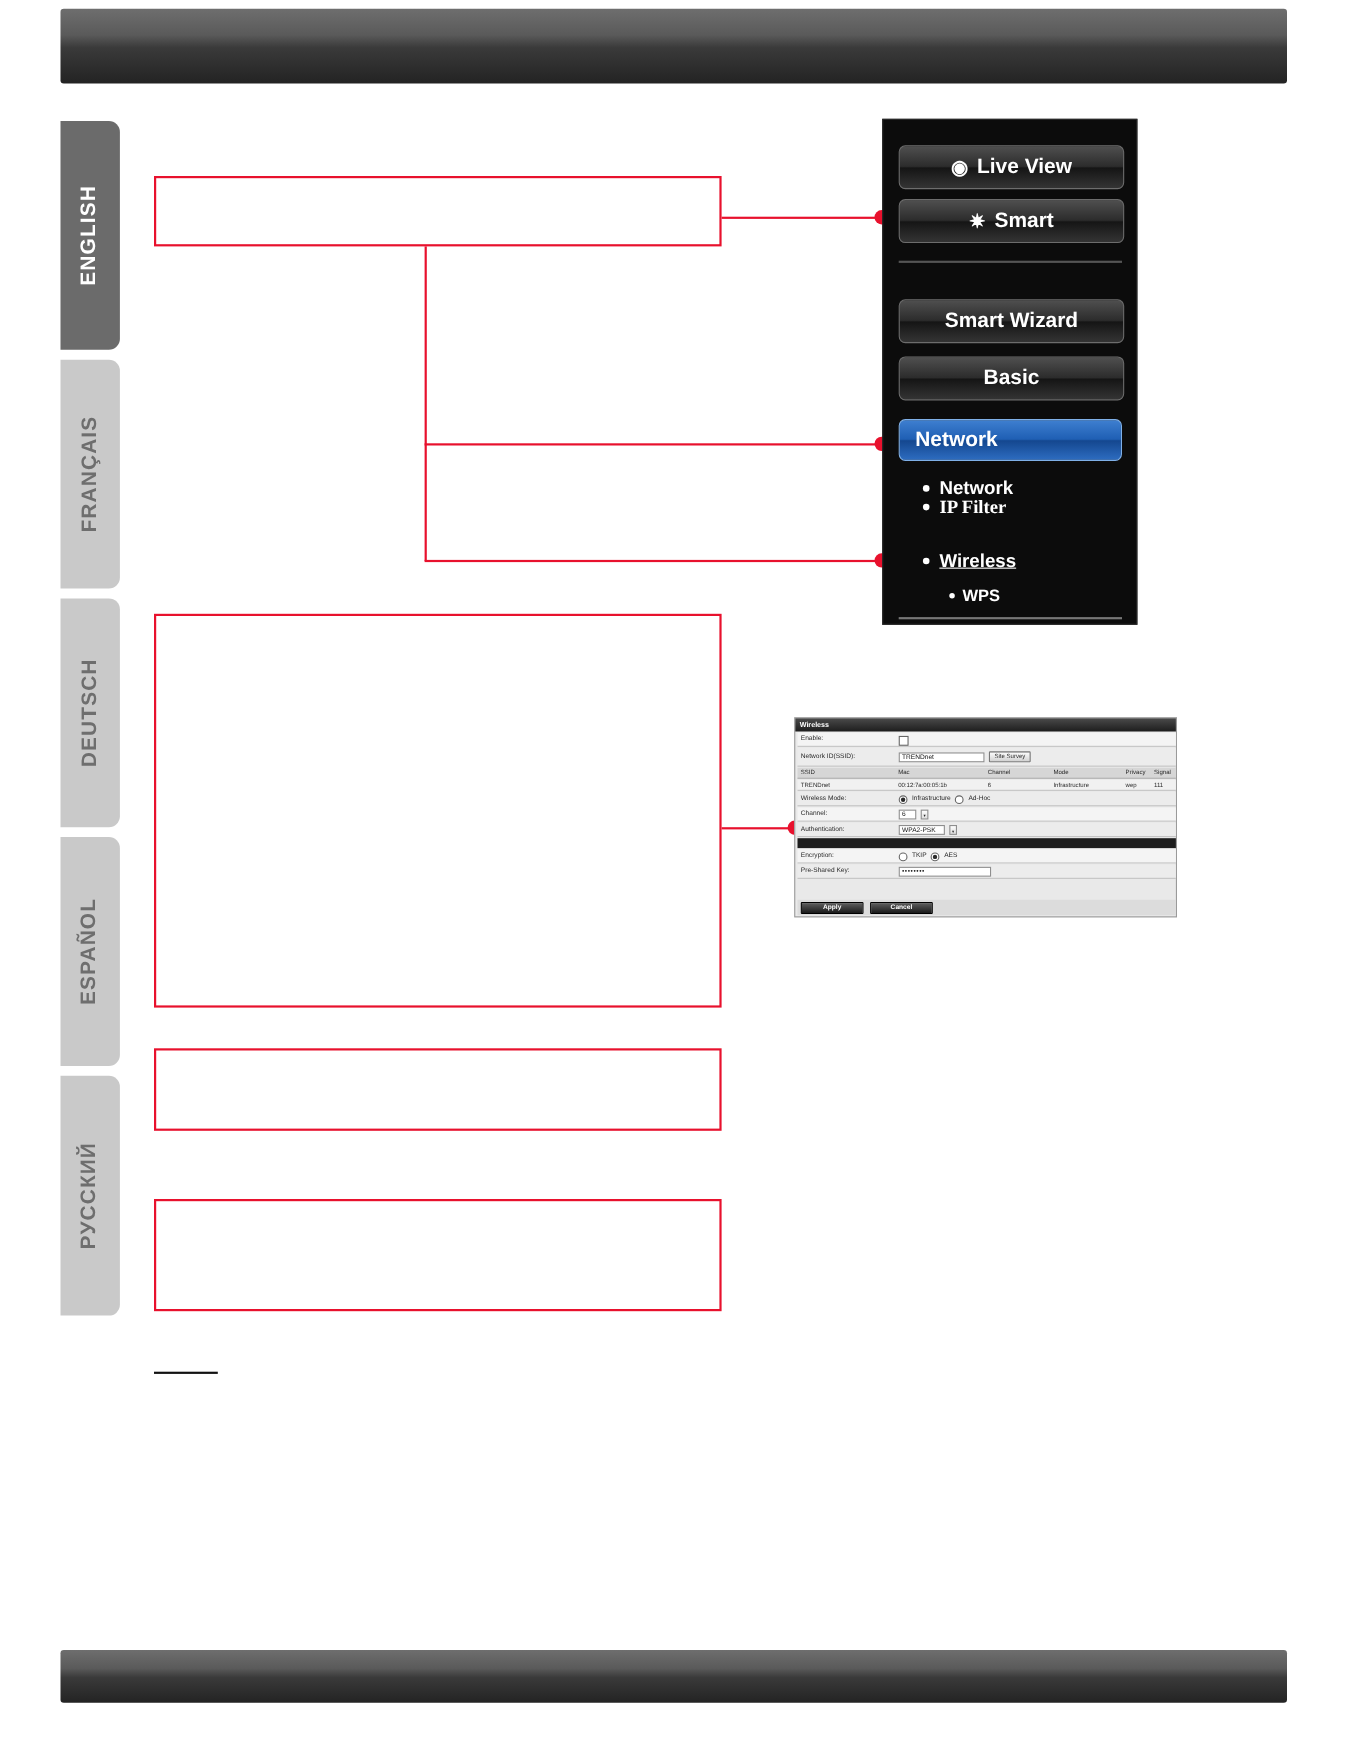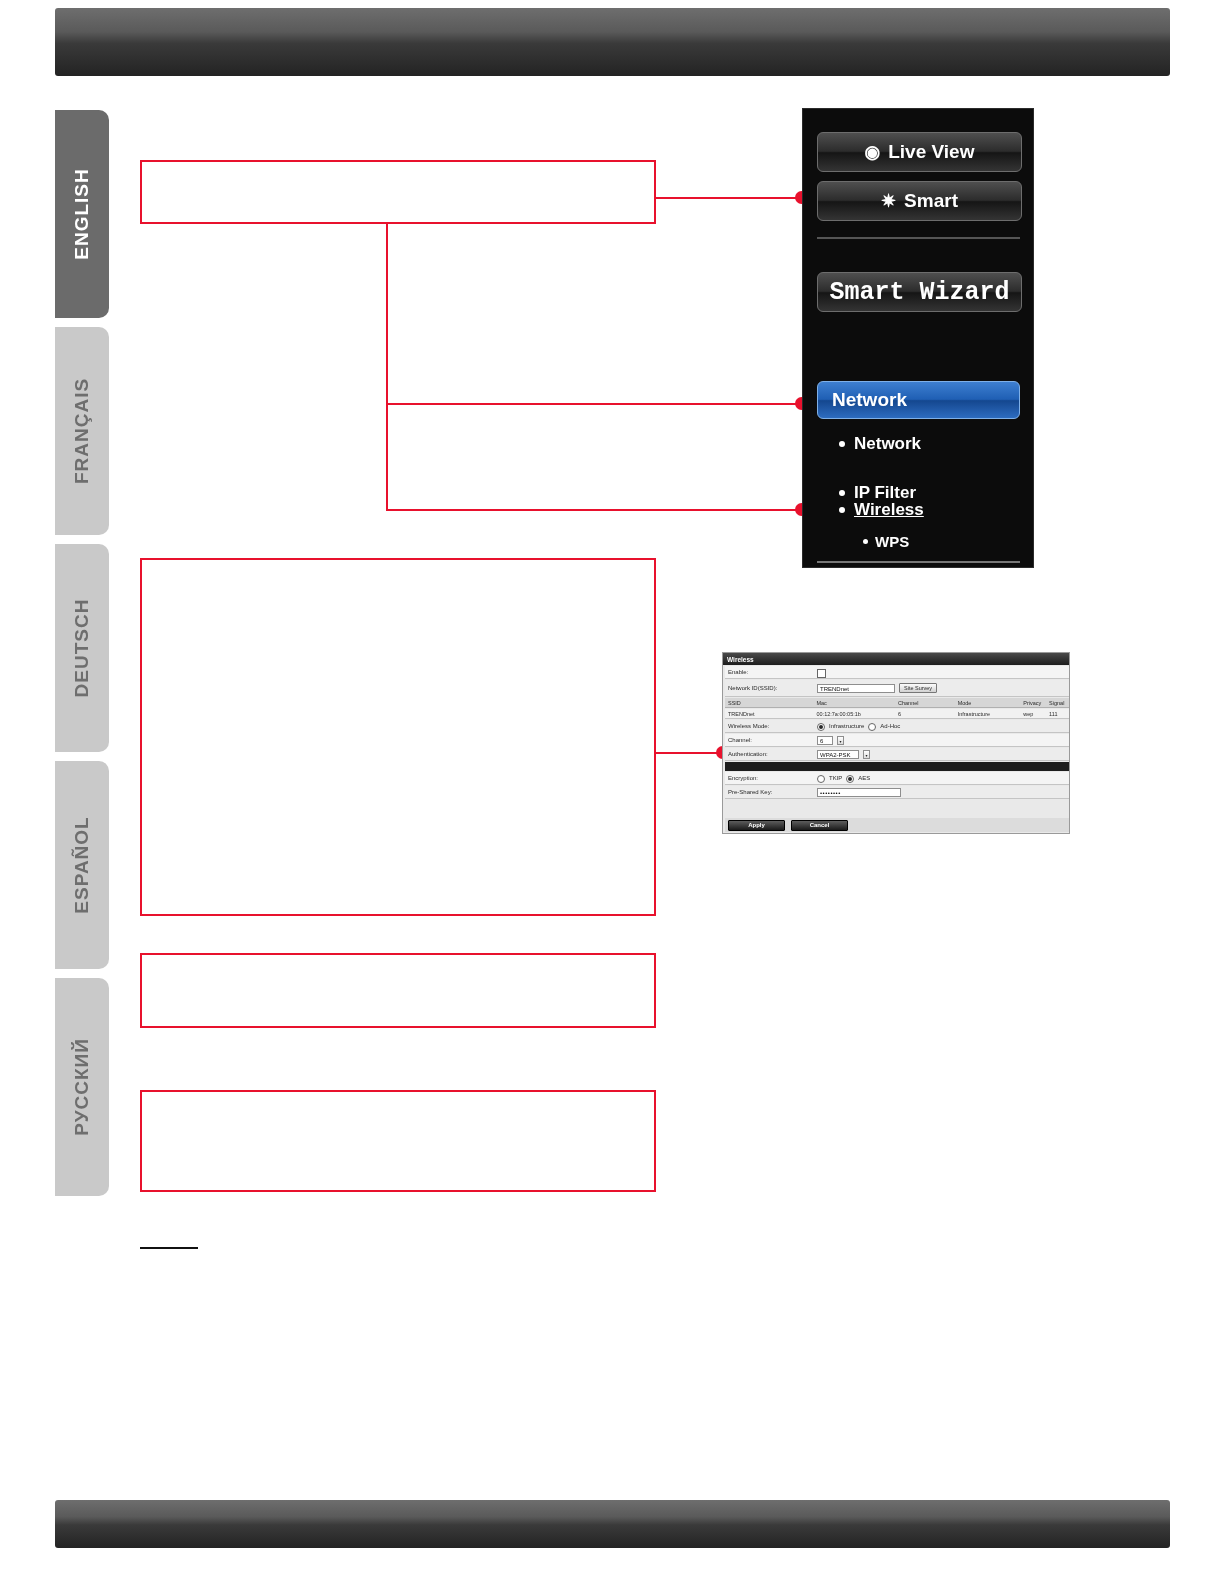--- a/index.html
+++ b/index.html
@@ -409,34 +409,37 @@
   </div>
 
   <div class="menu-btn btn-dark" style="top:72px;">
     <span class="gear-icon">✷</span>
     <span style="font-size:19px;">Smart</span>
   </div>
 
   <div class="menu-sep" style="top:128px;"></div>
 
   <div class="menu-btn btn-dark" style="top:163px;">
-    <span style="font-size:25px;font-family:Liberation Mono, monospace;">Smart Wizard</span>
-  </div>
-
+    <span style="font-size:19px;">Smart Wizard</span>
+  </div>
+
+  <div class="menu-btn btn-dark" style="top:215px;">
+    <span style="font-size:19px;">Basic</span>
+  </div>
 
   <div class="menu-btn btn-blue" style="top:272px;justify-content:flex-start;padding-left:14px;box-sizing:border-box;">
     <span style="font-size:19px;">Network</span>
   </div>
 
   <div class="menu-bullet" style="top:325px;">
     <span class="bullet"></span>
     <span>Network</span>
   </div>
 
-  <div class="menu-bullet" style="top:374px;">
+  <div class="menu-bullet" style="top:342px;font-family:Liberation Serif, serif;">
     <span class="bullet"></span>
     <span>IP Filter</span>
   </div>
 
   <div class="menu-bullet" style="top:391px;">
     <span class="bullet"></span>
     <span class="underline-txt">Wireless</span>
   </div>
 
   <div class="menu-sub" style="top:424px;">

